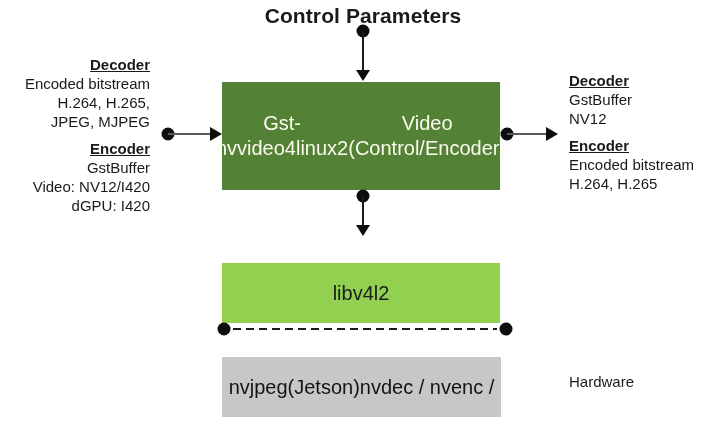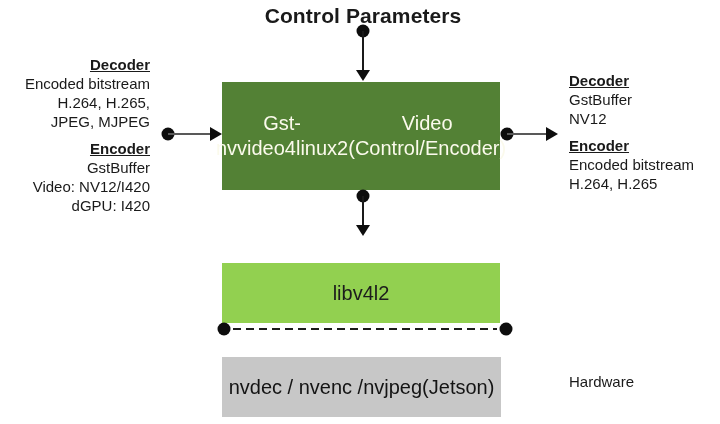--- a/index.html
+++ b/index.html
@@ -96,18 +96,18 @@
     <div class="hdr gap">Encoder</div>
     <div>Encoded bitstream</div>
     <div>H.264, H.265</div>
   </div>
 
   <div class="box lib-box">
     <span>libv4l2</span>
   </div>
 
   <div class="box hw-box">
+    <div>nvjpeg(Jetson)</div>
     <div>nvdec / nvenc /</div>
-    <div>nvjpeg(Jetson)</div>
   </div>
   <div class="side-label hardware-label">Hardware</div>
 
 </div>
 
 </body></html>

